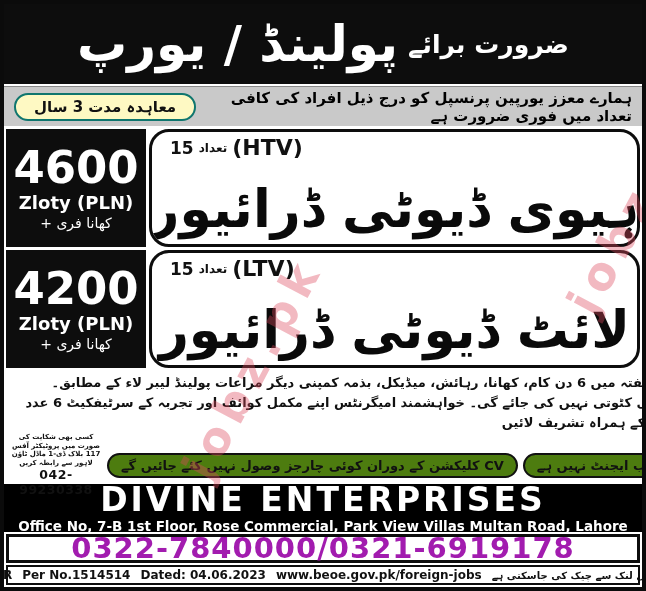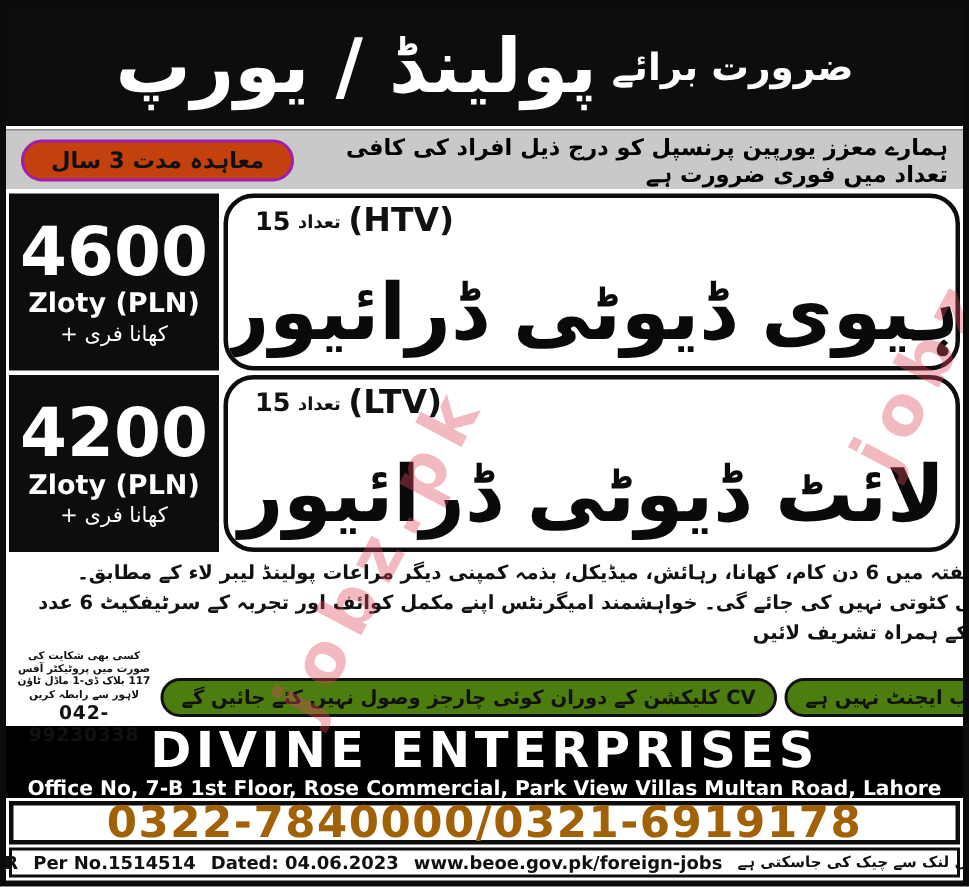--- a/index.html
+++ b/index.html
@@ -17,21 +17,21 @@
   .header .t-small { font-size:25px; font-weight:bold; }
   .header .t-large { font-size:50px; font-weight:bold; letter-spacing:1px; }
   
   .notice {
     height:40px; margin-top:2px; background:#c9c9c9;
     display:flex; align-items:center; gap:12px; padding:0 10px;
     border-top:1px solid #888;
   }
   .notice .txt { flex:1; text-align:right; font-size:15px; font-weight:bold; color:#000000; }
   .notice .pill {
-    background:#c2410c; border:2px solid #a21caf; border-radius:16px;
+    background:#fef9c3; border:2px solid #0f766e; border-radius:16px;
     padding:3px 18px; font-size:15px; font-weight:bold; color:#111; white-space:nowrap;
   }
   
   .job { height:118px; margin-top:3px; display:flex; gap:3px; padding:0 2px; }
   .salary-box {
     width:140px; background:#0d0d0d; color:#fff;
     display:flex; flex-direction:column; align-items:center; justify-content:center;
   }
   .salary-box .amount { font-size:45px; font-weight:bold; line-height:1; }
   .salary-box .currency { font-size:18px; font-weight:bold; margin-top:2px; }
@@ -78,21 +78,21 @@
     height:48px; margin-top:3px; background:#000000; color:#fff;
     display:flex; flex-direction:column; align-items:center; justify-content:center;
   }
   .company .name { font-size:33px; font-weight:bold; letter-spacing:3px; line-height:1; }
   .company .address { font-size:13.5px; font-weight:bold; margin-top:2px; }
   .phones {
     height:29px; margin-top:2px; margin-left:2px; margin-right:2px;
     border:3px solid #0d0d0d; background:#fff;
     display:flex; align-items:center; justify-content:center;
   }
-  .phones .num { font-size:29px; font-weight:bold; color:#a16207; letter-spacing:1px; line-height:1; }
+  .phones .num { font-size:29px; font-weight:bold; color:#a21caf; letter-spacing:1px; line-height:1; }
   .footer {
     height:20px; margin:2px 2px 0 2px; border:2px solid #0d0d0d; background:#fff;
     display:flex; align-items:center; justify-content:center; gap:10px;
     font-size:12px; font-weight:bold; color:#111; white-space:nowrap;
   }
   .footer .urdu { font-size:10px; direction:rtl; }
   
   .watermark {
     position:absolute; font-size:46px; font-weight:bold;
     color:rgba(222,72,92,0.38); letter-spacing:8px;

